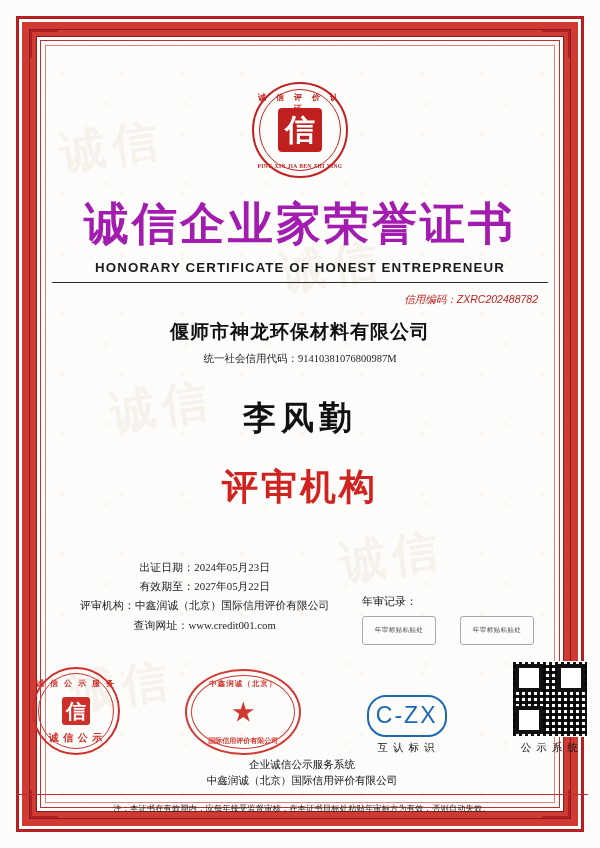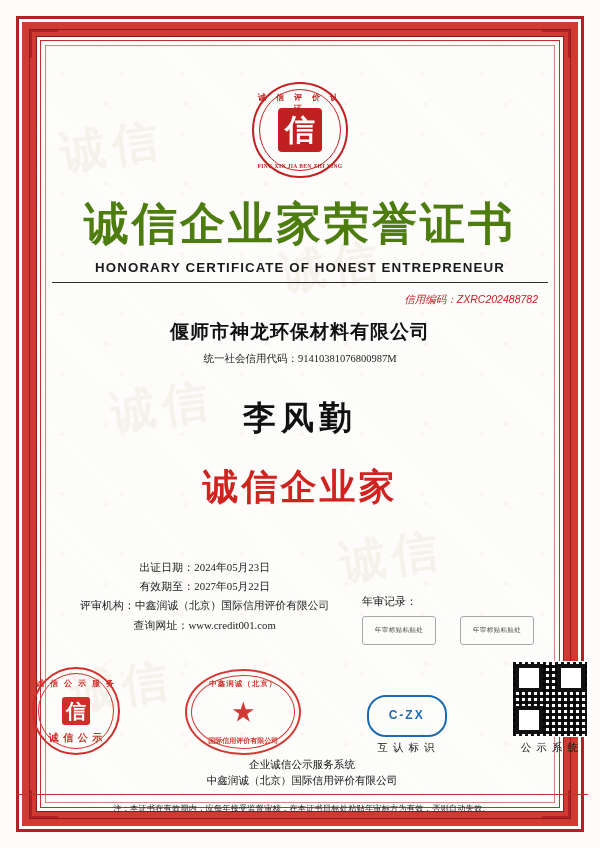--- a/index.html
+++ b/index.html
@@ -154,21 +154,21 @@
     letter-spacing: 0.4px;
     font-weight: bold;
   }
 
   
   .title-cn {
     margin-top: 16px;
     font-size: 45px;
     font-weight: bold;
     letter-spacing: 3px;
-    color: #4d7c0f;
+    color: #a21caf;
     font-family: "Liberation Serif", "DejaVu Serif", serif;
   }
   .title-en {
     margin-top: 6px;
     font-size: 13.3px;
     letter-spacing: 1.1px;
     color: #1b1b1b;
     font-family: "Liberation Sans", sans-serif;
     font-weight: bold;
   }
@@ -346,22 +346,22 @@
     color: #d13a33;
     font-weight: bold;
   }
 
   .mark-logo {
     width: 76px;
     height: 38px;
     border: 2px solid #1b69b3;
     border-radius: 19px;
     color: #1b69b3;
-    font-size: 12px;
-    font-weight: bold;
+    font-size: 23px;
+    font-weight: normal;
     line-height: 36px;
     letter-spacing: 2px;
     margin: 0 auto;
     font-family: "Liberation Sans", sans-serif;
   }
 
   .qr {
     width: 74px; height: 74px;
     margin: 0 auto;
     background-color: #fff;
@@ -459,21 +459,21 @@
     <div class="credit-no">
       <span>信用编码：</span><span>ZXRC202488782</span>
     </div>
 
     <div class="company">偃师市神龙环保材料有限公司</div>
     <div class="usci">
       <span>统一社会信用代码：</span><span>91410381076800987M</span>
     </div>
 
     <div class="person">李风勤</div>
-    <div class="award">诚信企业家</div>
+    <div class="award">评审机构</div>
 
     <div class="details">
       <div class="details-left">
         <div class="row">
           <span class="lbl">出证日期：</span><span>2024年05月23日</span>
         </div>
         <div class="row">
           <span class="lbl">有效期至：</span><span>2027年05月22日</span>
         </div>
         <div class="row">

